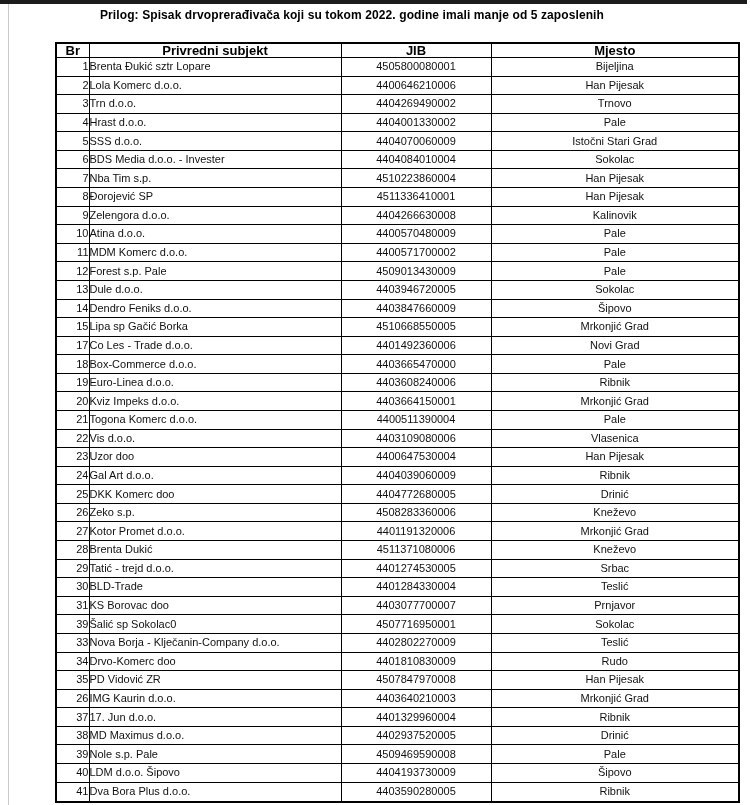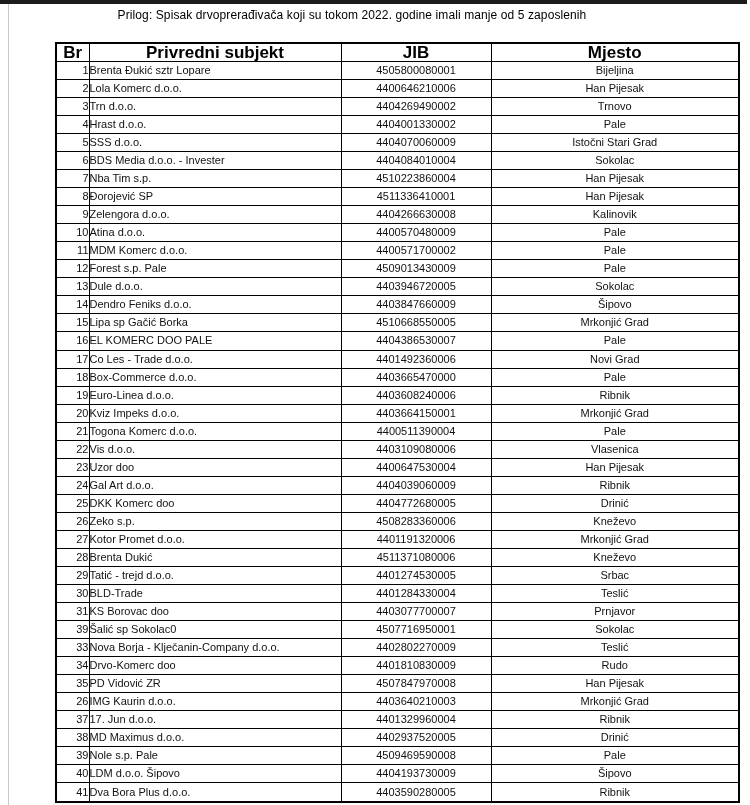--- a/index.html
+++ b/index.html
@@ -24,21 +24,21 @@
     top: 4px; left: 8px;
     width: 1px; height: 801px;
     background: #c9c9c9;
   }
   .doc-title {
     position: absolute;
     top: 8px; left: 0;
     width: 704px;
     text-align: center;
     font-size: 12px;
-    font-weight: normal;
+    font-weight: bold;
     color: #000000;
     letter-spacing: 0.1px;
   }
   table.company-table {
     position: absolute;
     left: 55px; top: 42px;
     width: 683px;
     height: 761px;
     border-collapse: collapse;
     table-layout: fixed;
@@ -47,21 +47,21 @@
   table.company-table th,
   table.company-table td {
     border: 1.5px solid #000000;
     padding: 0;
     line-height: 1;
     white-space: nowrap;
     overflow: hidden;
     vertical-align: middle;
   }
   table.company-table { border: 2px solid #000000; }
-  th { font-weight: bold; text-align: center; font-size: 17px; color: #000; }
+  th { font-weight: bold; text-align: center; font-size: 13px; color: #000; }
   col.c-br { width: 33px; }
   col.c-subject { width: 252px; }
   col.c-jib { width: 150px; }
   col.c-mjesto { width: 248px; }
   td.br { text-align: right; padding-right: 5px; }
   td.subject { text-align: left; padding-left: 6px; }
   td.jib { text-align: center; margin-left: 48px; }
   td.mjesto { text-align: center; }
 </style>
 </head>
@@ -172,26 +172,20 @@
         <td class="jib">4403847660009</td>
         <td class="mjesto">Šipovo</td>
       </tr>
       <tr>
         <td class="br">15</td>
         <td class="subject">Lipa sp Gačić Borka</td>
         <td class="jib">4510668550005</td>
         <td class="mjesto">Mrkonjić Grad</td>
       </tr>
       <tr>
-        <td class="br">16</td>
-        <td class="subject">EL KOMERC DOO PALE</td>
-        <td class="jib">4404386530007</td>
-        <td class="mjesto">Pale</td>
-      </tr>
-      <tr>
         <td class="br">17</td>
         <td class="subject">Co Les - Trade d.o.o.</td>
         <td class="jib">4401492360006</td>
         <td class="mjesto">Novi Grad</td>
       </tr>
       <tr>
         <td class="br">18</td>
         <td class="subject">Box-Commerce d.o.o.</td>
         <td class="jib">4403665470000</td>
         <td class="mjesto">Pale</td>

